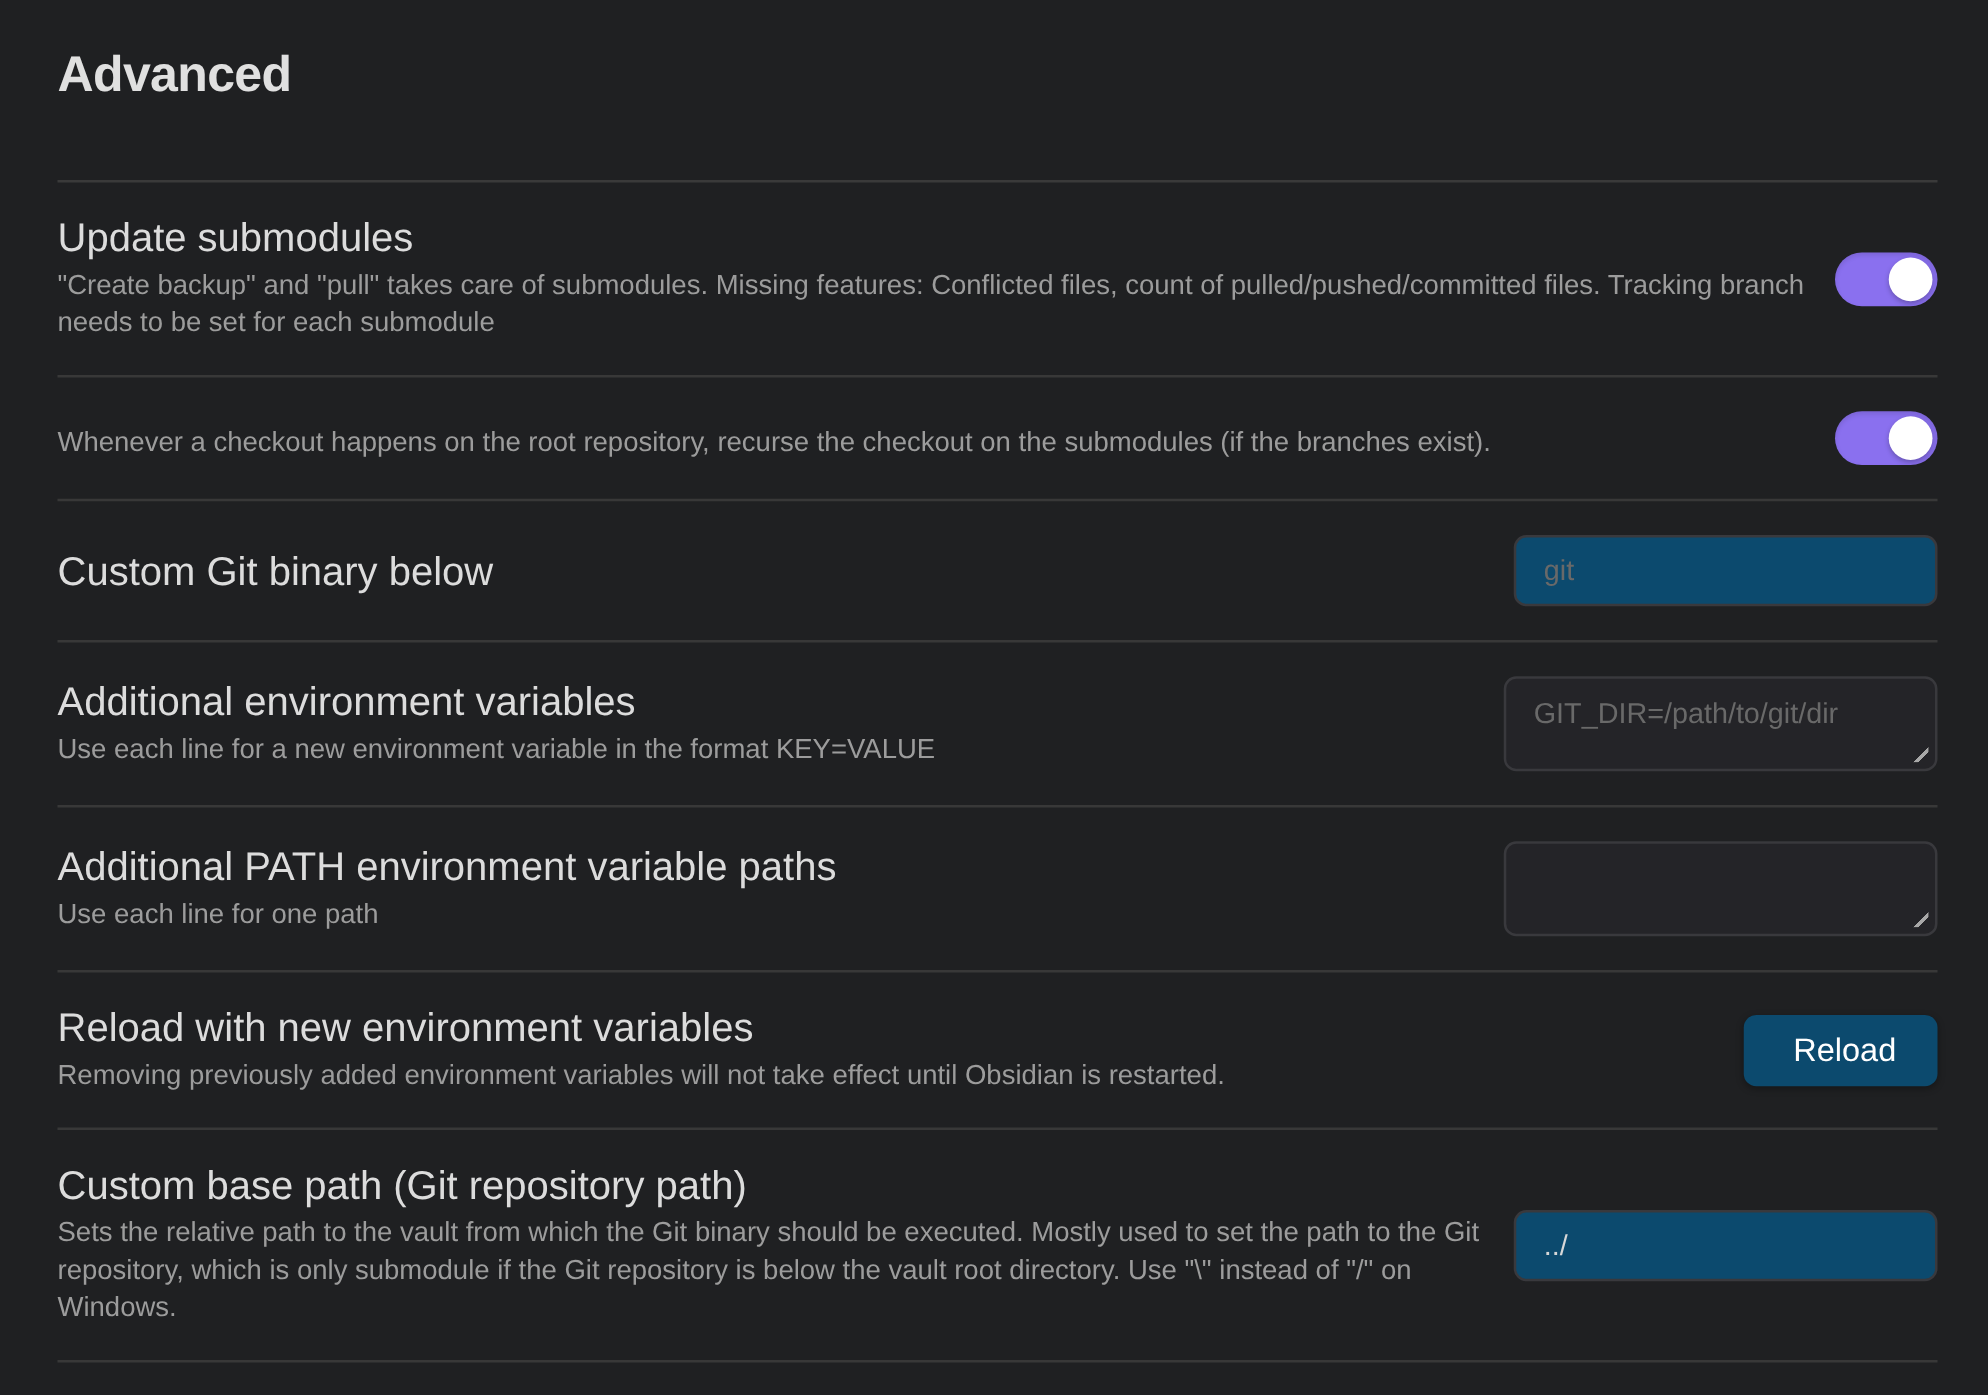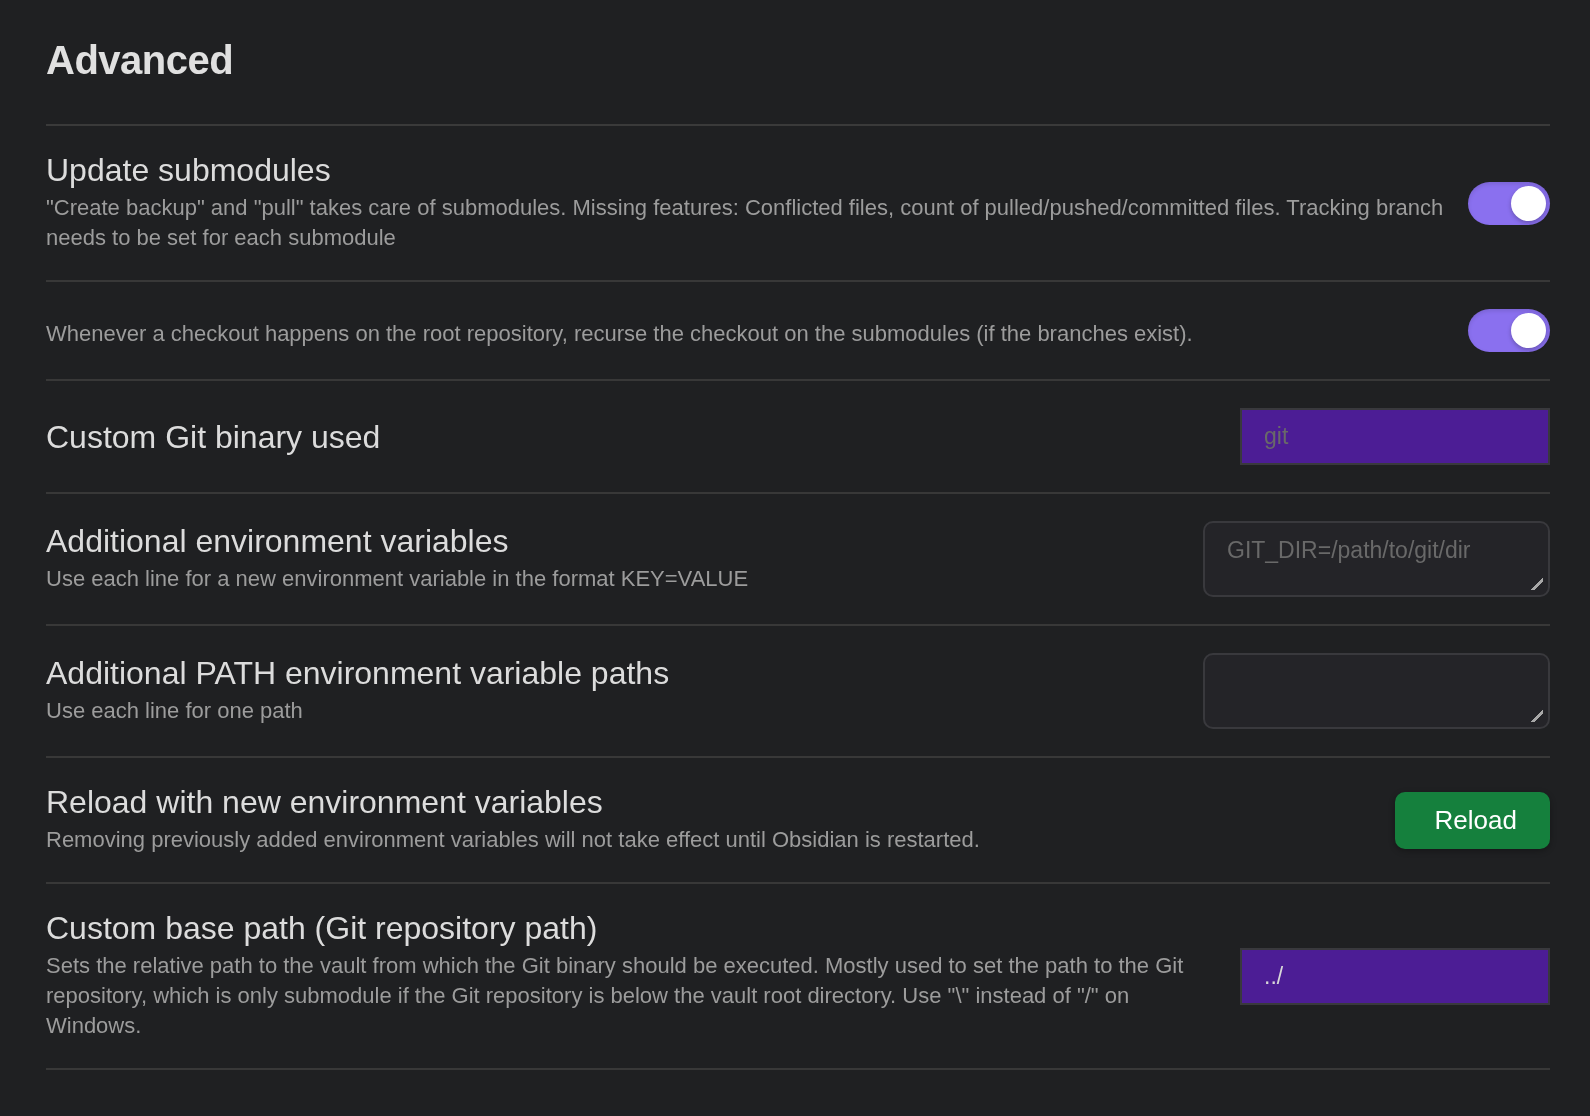--- a/index.html
+++ b/index.html
@@ -8,21 +8,21 @@
     background: #1f2022;
     font-family: "Liberation Sans", "DejaVu Sans", sans-serif;
     color: #dcdcdc;
   }
   .pane {
     padding: 0 40px 0 46px;
     width: 100%;
   }
   .page-heading {
     margin-top: 36px;
-    padding-bottom: 40px;
+    padding-bottom: 60px;
     border-bottom: 2px solid #3a3a3a;
   }
   .page-heading h1 {
     font-size: 40px;
     font-weight: 700;
     line-height: 1.2;
     color: #e0e0e0;
     letter-spacing: -0.5px;
   }
   .setting-item {
@@ -66,25 +66,25 @@
     top: 4px;
     right: 4px;
     width: 35px;
     height: 35px;
     border-radius: 50%;
     background: #ffffff;
     box-shadow: 0 2px 4px rgba(0,0,0,0.25);
   }
   
   .text-input {
-    width: 310px;
+    width: 339px;
     height: 57px;
-    background: #4c1d95;
+    background: #0c4a6e;
     border: 2px solid #39393d;
-    border-radius: 0;
+    border-radius: 10px;
     padding: 0 22px;
     font-family: inherit;
     font-size: 23px;
     color: #d8d8d8;
     outline: none;
   }
   .text-input::placeholder { color: #696969; }
   
   .textarea-wrap { position: relative; }
   .setting-textarea {
@@ -152,21 +152,21 @@
     </div>
     <div class="setting-control">
           <div class="toggle" style="background: rgb(138, 112, 239);">
             <div class="knob"></div>
           </div>
         </div>
   </div>
 
   <div class="setting-item">
     <div class="setting-info">
-      <div class="setting-name">Custom Git binary used</div>
+      <div class="setting-name">Custom Git binary below</div>
 
     </div>
     <div class="setting-control">
           <input type="text" class="text-input" placeholder="git" style="">
         </div>
   </div>
 
   <div class="setting-item">
     <div class="setting-info">
       <div class="setting-name">Additional environment variables</div>
@@ -192,21 +192,21 @@
           </div>
         </div>
   </div>
 
   <div class="setting-item">
     <div class="setting-info">
       <div class="setting-name">Reload with new environment variables</div>
       <div class="setting-desc">Removing previously added environment variables will not take effect until Obsidian is restarted.</div>
     </div>
     <div class="setting-control">
-          <button class="accent-btn" style="background: #15803d; padding-left: 40px;">Reload</button>
+          <button class="accent-btn" style="background: #0c4a6e; padding-left: 40px;">Reload</button>
         </div>
   </div>
 
   <div class="setting-item">
     <div class="setting-info">
       <div class="setting-name">Custom base path (Git repository path)</div>
       <div class="setting-desc">Sets the relative path to the vault from which the Git binary should be executed. Mostly used to set the path to the Git repository, which is only submodule if the Git repository is below the vault root directory. Use "\" instead of "/" on Windows.</div>
     </div>
     <div class="setting-control">
           <input type="text" class="text-input" placeholder="" value="../" style="">

